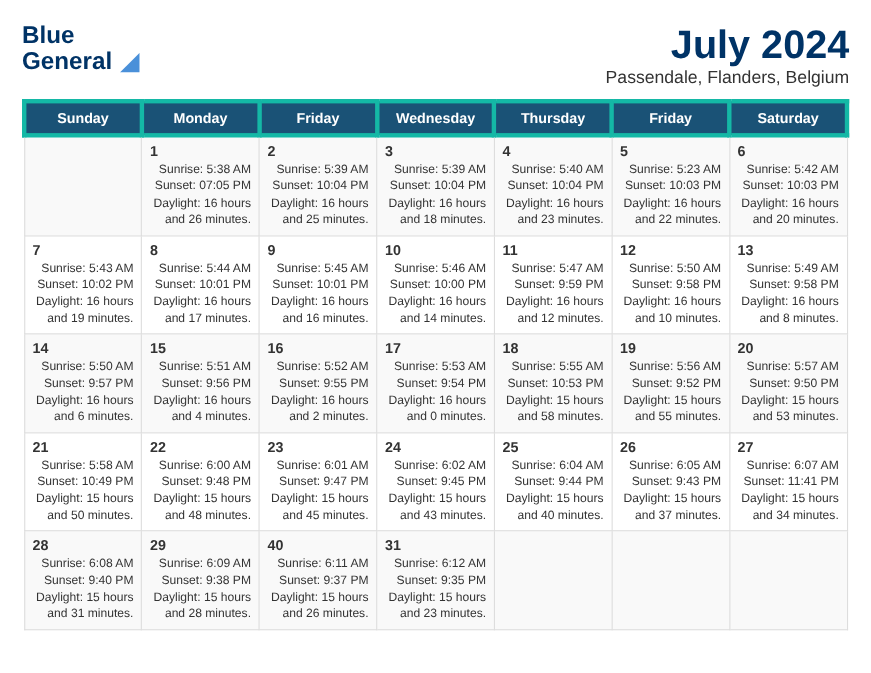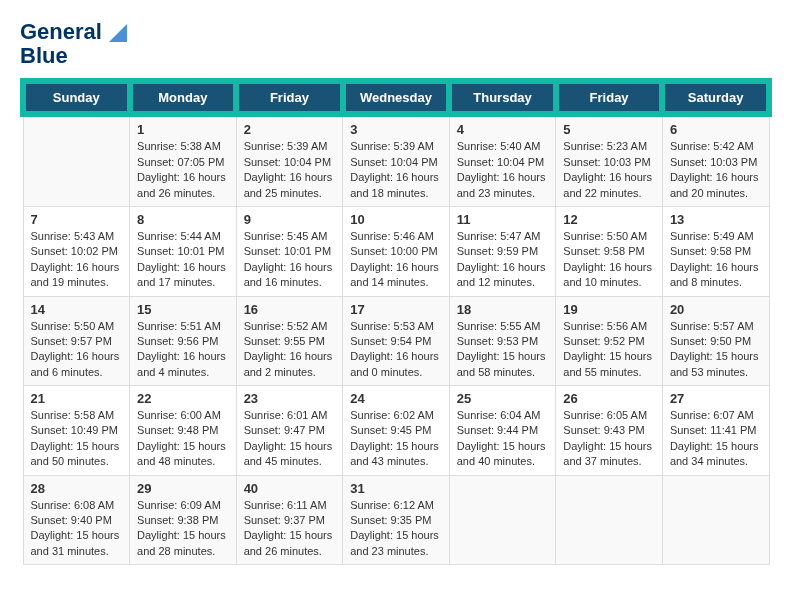--- a/index.html
+++ b/index.html
@@ -36,21 +36,21 @@
       width: 100%;
       border-collapse: collapse;
       border: 1px solid #ccc;
     }
     thead tr th {
       background-color: #1a5276;
       color: #fff;
       padding: 6px 8px;
       font-size: 13px;
       font-weight: bold;
-      border: 6px solid #14b8a6;
+      border: 4px solid #14b8a6;
     }
     tbody tr td {
       vertical-align: top;
       padding: 5px 7px;
       border: 1px solid #ddd;
       font-size: 11px;
       color: #333;
       width: 14.28%;
       min-height: 80px;
       background: #fff;
@@ -62,41 +62,46 @@
       background-color: #ffffff;
     }
     .day-number {
       font-weight: bold;
       font-size: 13px;
       display: block;
       margin-bottom: 2px;
     }
     .cell-content {
       line-height: 1.4;
+      text-align: right;
     }
   </style>
 </head>
 <body>
 
 <div class="header-section">
   <div class="logo">
     <div>
+      <div style="font-size:22px;font-weight:bold;color:#003366;line-height:1.1;">
+        <span>Blue</span>
+      </div>
       <div style="display:flex;align-items:center;">
         <div style="font-size:22px;font-weight:bold;color:#003366;line-height:1.1;">
           <span>General</span>
           
           <svg width="18" height="18" viewBox="0 0 18 18" style="vertical-align:middle;margin-left:1px;">
             <polygon points="0,18 18,0 18,18" fill="#4a90d9"></polygon>
           </svg>
         </div>
       </div>
-      <div style="font-size:22px;font-weight:bold;color:#003366;line-height:1.1;">
-        <span>Blue</span>
-      </div>
     </div>
+  </div>
+  <div class="title-section">
+    <div class="month-title">July 2024</div>
+    <div class="location-title">Passendale, Flanders, Belgium</div>
   </div>
 </div>
 
 <table>
   <thead>
     <tr>
     <th>Sunday</th>
         <th>Monday</th>
         <th>Friday</th>
         <th>Wednesday</th>
@@ -262,21 +267,21 @@
             <div>Sunrise: 5:53 AM</div>
             <div>Sunset: 9:54 PM</div>
             <div>Daylight: 16 hours</div>
             <div>and 0 minutes.</div>
           </div>
         </td>
         <td>
           <span class="day-number">18</span>
           <div class="cell-content">
             <div>Sunrise: 5:55 AM</div>
-            <div>Sunset: 9:53 PM</div>
+            <div>Sunset: 10:53 PM</div>
             <div>Daylight: 15 hours</div>
             <div>and 58 minutes.</div>
           </div>
         </td>
         <td>
           <span class="day-number">19</span>
           <div class="cell-content">
             <div>Sunrise: 5:56 AM</div>
             <div>Sunset: 9:52 PM</div>
             <div>Daylight: 15 hours</div>

